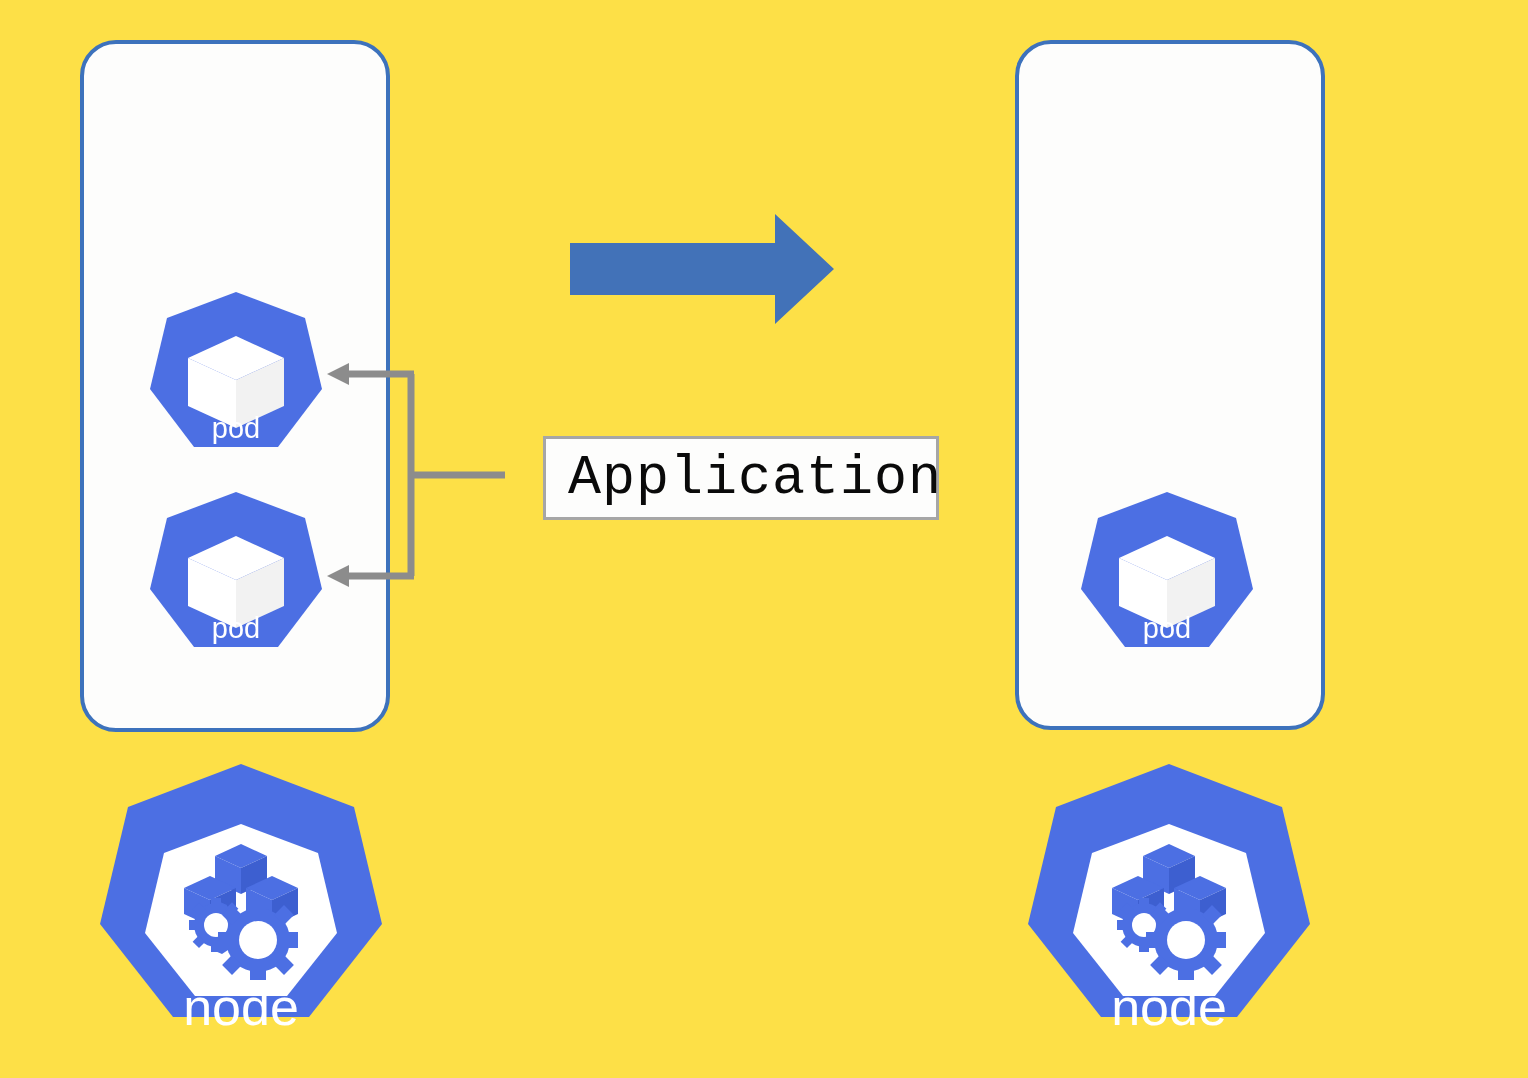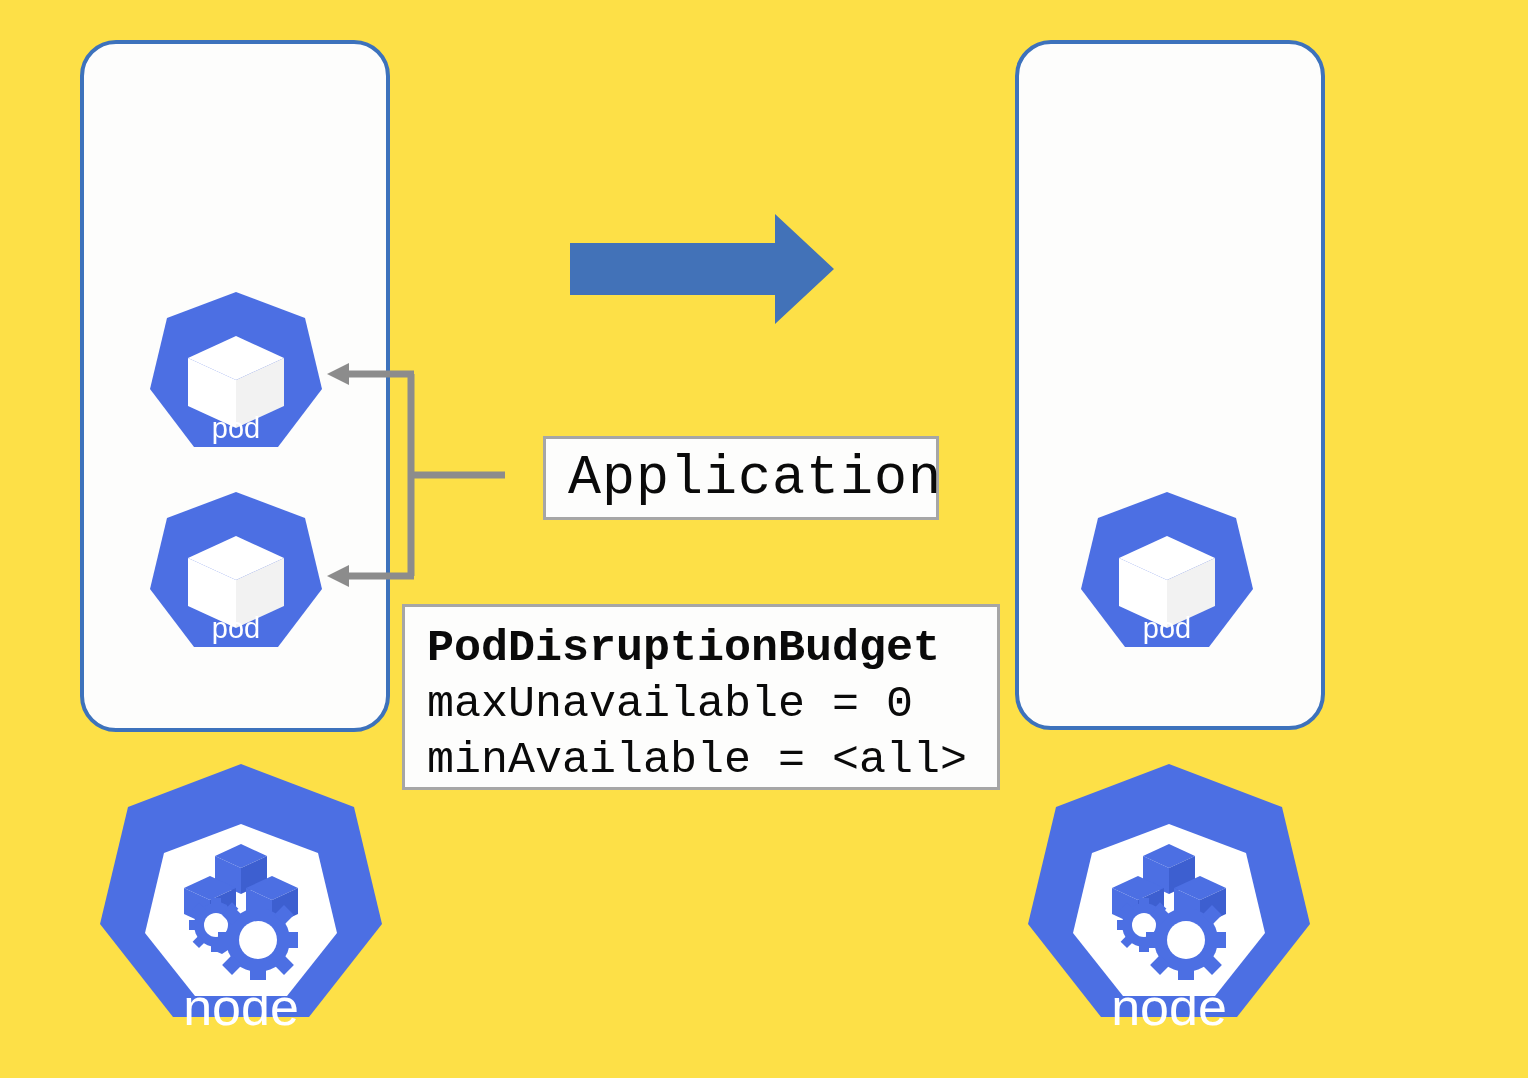--- a/index.html
+++ b/index.html
@@ -182,25 +182,20 @@
 
       <polygon points="2,14 24,3 24,25" fill="#8c8c8c"></polygon>
       <polygon points="2,216 24,205 24,227" fill="#8c8c8c"></polygon>
     </svg>
   </div>
 
   <div class="label-box" style="left:502px; top:436px; width:396px; height:84px;">
     <span class="app-text">Application</span>
   </div>
 
-  <div class="pdb-box" style="left:402px; top:604px; width:598px; height:186px;">
-    <div class="pdb-line bold">PodDisruptionBudget</div>
-    <div class="pdb-line">maxUnavailable = 0</div>
-    <div class="pdb-line">minAvailable = &lt;all&gt;</div>
-  </div>
 
   <div class="node-box" style="left:1015px; top:40px; width:310px; height:690px;"></div>
 
   <div class="pod-icon" style="left:1076px; top:488px; width:182px; height:182px;">
     <svg viewBox="0 0 182 182" xmlns="http://www.w3.org/2000/svg">
       <polygon points="91,4 160,30 177,101 133,159 49,159 5,101 22,30" fill="#4c6fe3"></polygon>
       <polygon points="91,48 139,70 91,92 43,70" fill="#ffffff"></polygon>
       <polygon points="43,70 91,92 91,140 43,118" fill="#ffffff"></polygon>
       <polygon points="139,70 139,118 91,140 91,92" fill="#f2f2f2"></polygon>
       <text x="91" y="150" font-family="Liberation Sans, sans-serif" font-size="29" fill="#ffffff" text-anchor="middle">pod</text>

